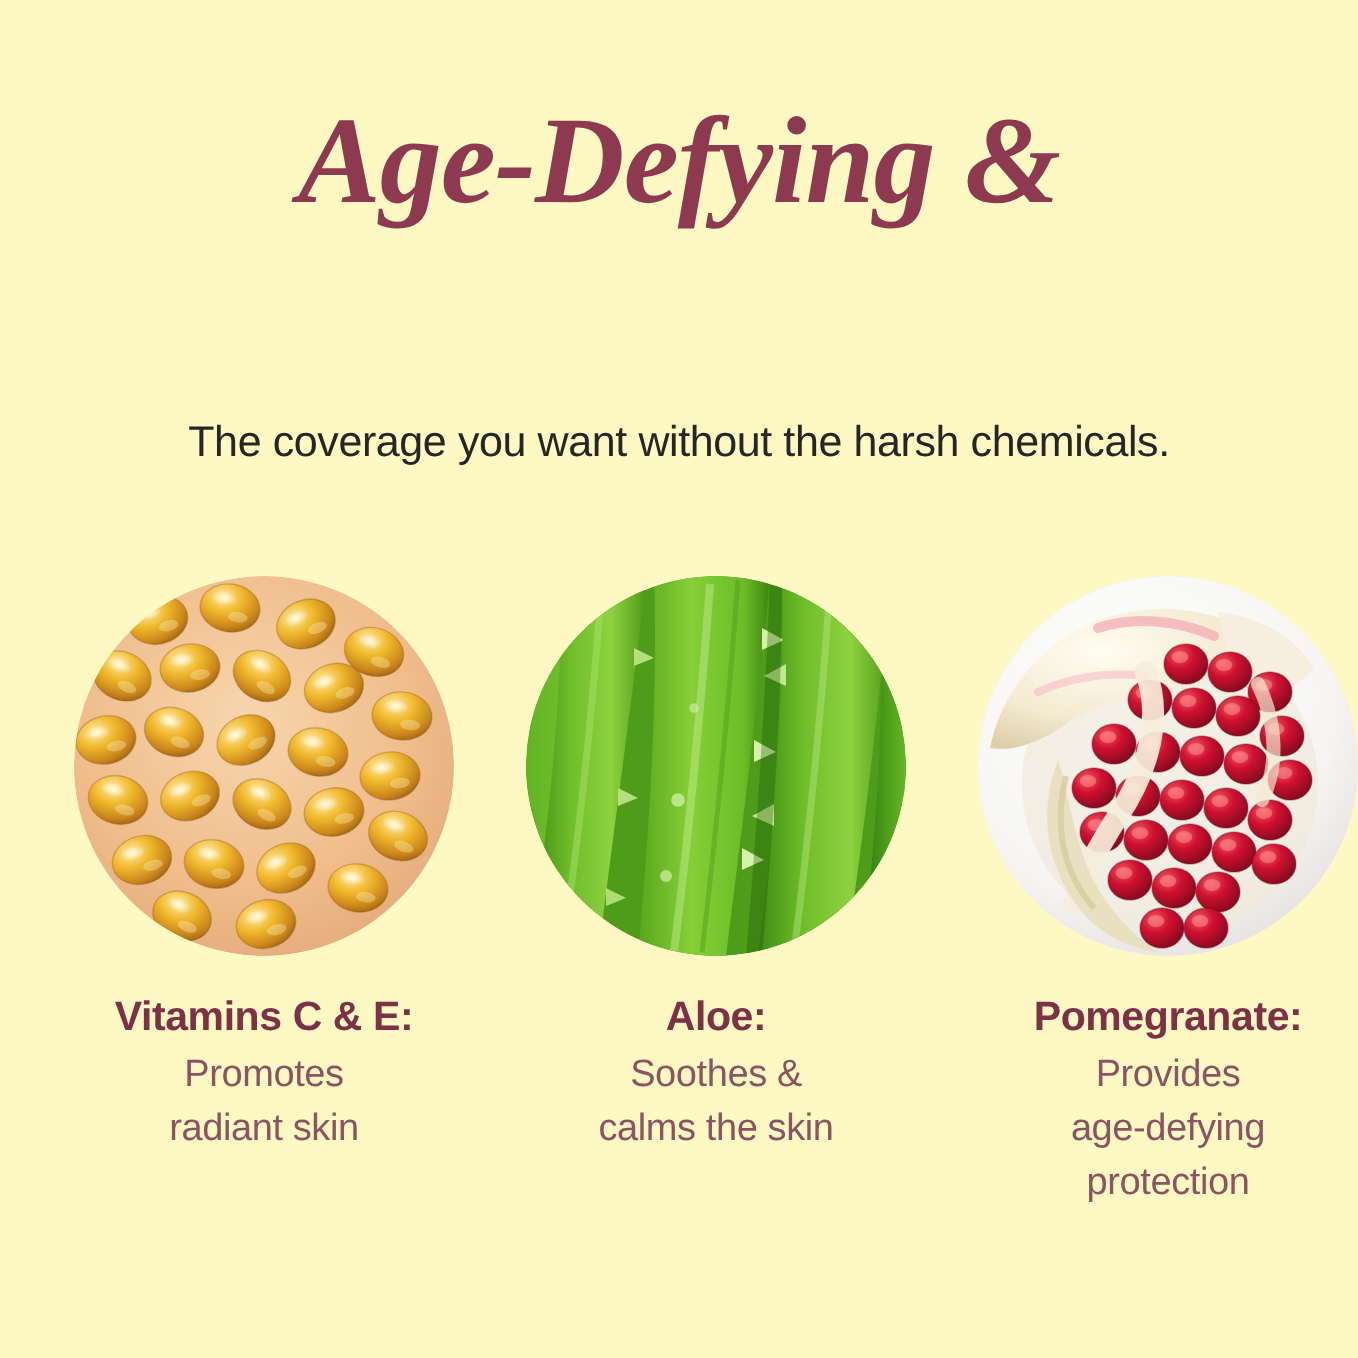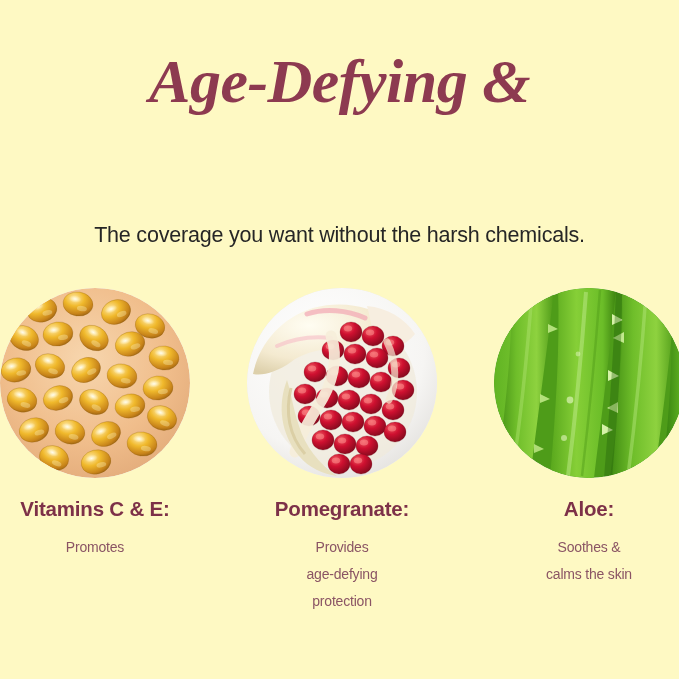--- a/index.html
+++ b/index.html
@@ -40,41 +40,41 @@
     display: block;
     white-space: nowrap;
   }
   .headline .hl-line.line2 {
     margin-top: 2px;
   }
 
   
   .subtitle {
     position: absolute;
-    top: 222px;
+    top: 208px;
     left: 0;
     width: 679px;
     text-align: center;
     font-size: 21.5px;
     line-height: 26px;
     font-weight: 400;
     color: #262626;
     letter-spacing: -0.2px;
   }
 
   
   .columns {
     position: absolute;
     top: 288px;
     left: 0;
     width: 679px;
     display: flex;
-    justify-content: flex-start;
+    justify-content: flex-end;
     align-items: flex-start;
-    gap: 57px;
+    gap: 36px;
   }
   .column {
     width: 190px;
     display: flex;
     flex-direction: column;
     align-items: center;
   }
   .circle {
     width: 190px;
     height: 190px;
@@ -99,22 +99,22 @@
     display: block;
     font-size: 20.5px;
     line-height: 25px;
     font-weight: 700;
     color: #7d3148;
     letter-spacing: -0.2px;
     white-space: nowrap;
   }
   .caption-body {
     display: block;
-    margin-top: 13px;
-    font-size: 14px;
+    margin-top: 3px;
+    font-size: 19px;
     line-height: 27px;
     font-weight: 400;
     color: #8a5464;
     letter-spacing: -0.2px;
   }
   .caption-body .cb-line {
     display: block;
     white-space: nowrap;
   }
 </style>
@@ -189,20 +189,90 @@
               <use href="#cap" x="54" y="170" transform="rotate(22 54 170)"></use>
               <use href="#cap" x="96" y="174" transform="rotate(-14 96 174)"></use>
             </g>
           </g>
         </svg>
       </div>
       <div class="caption">
         <span class="caption-title">Vitamins C &amp; E:</span>
         <span class="caption-body">
           <span class="cb-line">Promotes</span>
+          <span class="cb-line">radiant skin</span>
+        </span>
+      </div>
+    </div>
+
+    <div class="column">
+      <div class="circle">
+        <svg viewBox="0 0 190 190" xmlns="http://www.w3.org/2000/svg" aria-hidden="true">
+          <defs>
+            <linearGradient id="leafA" x1="0" y1="0" x2="1" y2="0">
+              <stop offset="0%" stop-color="#3f8a12"></stop>
+              <stop offset="35%" stop-color="#6fbe2a"></stop>
+              <stop offset="70%" stop-color="#8ed23f"></stop>
+              <stop offset="100%" stop-color="#4e9a18"></stop>
+            </linearGradient>
+            <linearGradient id="leafB" x1="0" y1="0" x2="1" y2="0">
+              <stop offset="0%" stop-color="#58a71c"></stop>
+              <stop offset="40%" stop-color="#86cf37"></stop>
+              <stop offset="80%" stop-color="#6bbd28"></stop>
+              <stop offset="100%" stop-color="#3d8410"></stop>
+            </linearGradient>
+            <linearGradient id="leafC" x1="0" y1="0" x2="1" y2="0">
+              <stop offset="0%" stop-color="#2f7a0c"></stop>
+              <stop offset="50%" stop-color="#63b524"></stop>
+              <stop offset="100%" stop-color="#7ac732"></stop>
+            </linearGradient>
+            <clipPath id="clipAloe">
+                <circle cx="95" cy="95" r="95"></circle>
+              </clipPath>
+          </defs>
+          <g clip-path="url(#clipAloe)">
+            <rect width="190" height="190" fill="#4e9c19"></rect>
+
+            <path d="M-20 0 L34 0 C30 50 22 110 6 190 L-30 190 Z" fill="url(#leafC)"></path>
+
+            <path d="M18 0 C30 0 48 0 60 0 C56 40 48 96 36 190 L2 190 C12 120 18 58 18 0 Z" fill="url(#leafA)"></path>
+            <path d="M38 4 C34 56 28 122 18 188" stroke="#a9e06a" stroke-width="3.5" fill="none" opacity="0.5"></path>
+
+            <path d="M54 36 l10 5 -10 4 z" fill="#bfe886" opacity="0.9"></path>
+            <path d="M46 106 l10 5 -10 4 z" fill="#bfe886" opacity="0.9"></path>
+            <path d="M40 156 l10 5 -10 4 z" fill="#bfe886" opacity="0.85"></path>
+
+            <path d="M64 0 C84 0 106 0 122 0 C118 46 110 110 100 190 L56 190 C62 122 66 58 64 0 Z" fill="url(#leafB)"></path>
+            <path d="M92 4 C88 58 82 124 74 188" stroke="#c6ee94" stroke-width="4" fill="none" opacity="0.45"></path>
+            <path d="M106 2 C102 56 96 120 88 188" stroke="#4f9c18" stroke-width="2.5" fill="none" opacity="0.45"></path>
+
+            <path d="M118 26 l11 6 -11 5 z" fill="#d6f2a8"></path>
+            <path d="M114 82 l11 6 -11 5 z" fill="#d6f2a8"></path>
+            <path d="M108 136 l11 6 -11 5 z" fill="#d6f2a8"></path>
+
+            <circle cx="76" cy="112" r="3.4" fill="#e4f6c2" opacity="0.65"></circle>
+            <circle cx="70" cy="150" r="3" fill="#e4f6c2" opacity="0.6"></circle>
+            <circle cx="84" cy="66" r="2.4" fill="#e4f6c2" opacity="0.5"></circle>
+
+            <path d="M128 0 C146 0 168 0 182 0 C178 54 170 120 160 190 L116 190 C124 124 130 60 128 0 Z" fill="url(#leafA)"></path>
+            <path d="M152 6 C148 62 142 126 134 188" stroke="#b6e67e" stroke-width="3.5" fill="none" opacity="0.45"></path>
+            <path d="M130 44 l-11 6 11 5 z" fill="#cdf09a" opacity="0.9"></path>
+            <path d="M124 114 l-11 6 11 5 z" fill="#cdf09a" opacity="0.9"></path>
+
+            <path d="M176 0 L210 0 L210 190 L168 190 C176 122 180 58 176 0 Z" fill="url(#leafC)"></path>
+
+            <path d="M122 0 C120 54 116 120 110 190 L118 190 C124 124 128 58 128 0 Z" fill="#1f5c08" opacity="0.35"></path>
+          </g>
+        </svg>
+      </div>
+      <div class="caption">
+        <span class="caption-title">Aloe:</span>
+        <span class="caption-body">
+          <span class="cb-line">Soothes &amp;</span>
+          <span class="cb-line">calms the skin</span>
         </span>
       </div>
     </div>
 
     <div class="column">
       <div class="circle">
         <svg viewBox="0 0 190 190" xmlns="http://www.w3.org/2000/svg" aria-hidden="true">
           <defs>
             <radialGradient id="pomBg" cx="40%" cy="32%" r="76%">
               <stop offset="0%" stop-color="#ffffff"></stop>
@@ -280,83 +350,14 @@
       <div class="caption">
         <span class="caption-title">Pomegranate:</span>
         <span class="caption-body">
           <span class="cb-line">Provides</span>
           <span class="cb-line">age-defying</span>
           <span class="cb-line">protection</span>
         </span>
       </div>
     </div>
 
-    <div class="column">
-      <div class="circle">
-        <svg viewBox="0 0 190 190" xmlns="http://www.w3.org/2000/svg" aria-hidden="true">
-          <defs>
-            <linearGradient id="leafA" x1="0" y1="0" x2="1" y2="0">
-              <stop offset="0%" stop-color="#3f8a12"></stop>
-              <stop offset="35%" stop-color="#6fbe2a"></stop>
-              <stop offset="70%" stop-color="#8ed23f"></stop>
-              <stop offset="100%" stop-color="#4e9a18"></stop>
-            </linearGradient>
-            <linearGradient id="leafB" x1="0" y1="0" x2="1" y2="0">
-              <stop offset="0%" stop-color="#58a71c"></stop>
-              <stop offset="40%" stop-color="#86cf37"></stop>
-              <stop offset="80%" stop-color="#6bbd28"></stop>
-              <stop offset="100%" stop-color="#3d8410"></stop>
-            </linearGradient>
-            <linearGradient id="leafC" x1="0" y1="0" x2="1" y2="0">
-              <stop offset="0%" stop-color="#2f7a0c"></stop>
-              <stop offset="50%" stop-color="#63b524"></stop>
-              <stop offset="100%" stop-color="#7ac732"></stop>
-            </linearGradient>
-            <clipPath id="clipAloe">
-                <circle cx="95" cy="95" r="95"></circle>
-              </clipPath>
-          </defs>
-          <g clip-path="url(#clipAloe)">
-            <rect width="190" height="190" fill="#4e9c19"></rect>
-
-            <path d="M-20 0 L34 0 C30 50 22 110 6 190 L-30 190 Z" fill="url(#leafC)"></path>
-
-            <path d="M18 0 C30 0 48 0 60 0 C56 40 48 96 36 190 L2 190 C12 120 18 58 18 0 Z" fill="url(#leafA)"></path>
-            <path d="M38 4 C34 56 28 122 18 188" stroke="#a9e06a" stroke-width="3.5" fill="none" opacity="0.5"></path>
-
-            <path d="M54 36 l10 5 -10 4 z" fill="#bfe886" opacity="0.9"></path>
-            <path d="M46 106 l10 5 -10 4 z" fill="#bfe886" opacity="0.9"></path>
-            <path d="M40 156 l10 5 -10 4 z" fill="#bfe886" opacity="0.85"></path>
-
-            <path d="M64 0 C84 0 106 0 122 0 C118 46 110 110 100 190 L56 190 C62 122 66 58 64 0 Z" fill="url(#leafB)"></path>
-            <path d="M92 4 C88 58 82 124 74 188" stroke="#c6ee94" stroke-width="4" fill="none" opacity="0.45"></path>
-            <path d="M106 2 C102 56 96 120 88 188" stroke="#4f9c18" stroke-width="2.5" fill="none" opacity="0.45"></path>
-
-            <path d="M118 26 l11 6 -11 5 z" fill="#d6f2a8"></path>
-            <path d="M114 82 l11 6 -11 5 z" fill="#d6f2a8"></path>
-            <path d="M108 136 l11 6 -11 5 z" fill="#d6f2a8"></path>
-
-            <circle cx="76" cy="112" r="3.4" fill="#e4f6c2" opacity="0.65"></circle>
-            <circle cx="70" cy="150" r="3" fill="#e4f6c2" opacity="0.6"></circle>
-            <circle cx="84" cy="66" r="2.4" fill="#e4f6c2" opacity="0.5"></circle>
-
-            <path d="M128 0 C146 0 168 0 182 0 C178 54 170 120 160 190 L116 190 C124 124 130 60 128 0 Z" fill="url(#leafA)"></path>
-            <path d="M152 6 C148 62 142 126 134 188" stroke="#b6e67e" stroke-width="3.5" fill="none" opacity="0.45"></path>
-            <path d="M130 44 l-11 6 11 5 z" fill="#cdf09a" opacity="0.9"></path>
-            <path d="M124 114 l-11 6 11 5 z" fill="#cdf09a" opacity="0.9"></path>
-
-            <path d="M176 0 L210 0 L210 190 L168 190 C176 122 180 58 176 0 Z" fill="url(#leafC)"></path>
-
-            <path d="M122 0 C120 54 116 120 110 190 L118 190 C124 124 128 58 128 0 Z" fill="#1f5c08" opacity="0.35"></path>
-          </g>
-        </svg>
-      </div>
-      <div class="caption">
-        <span class="caption-title">Aloe:</span>
-        <span class="caption-body">
-          <span class="cb-line">Soothes &amp;</span>
-          <span class="cb-line">calms the skin</span>
-        </span>
-      </div>
-    </div>
-
   </div>
 </div>
 
 </body></html>

